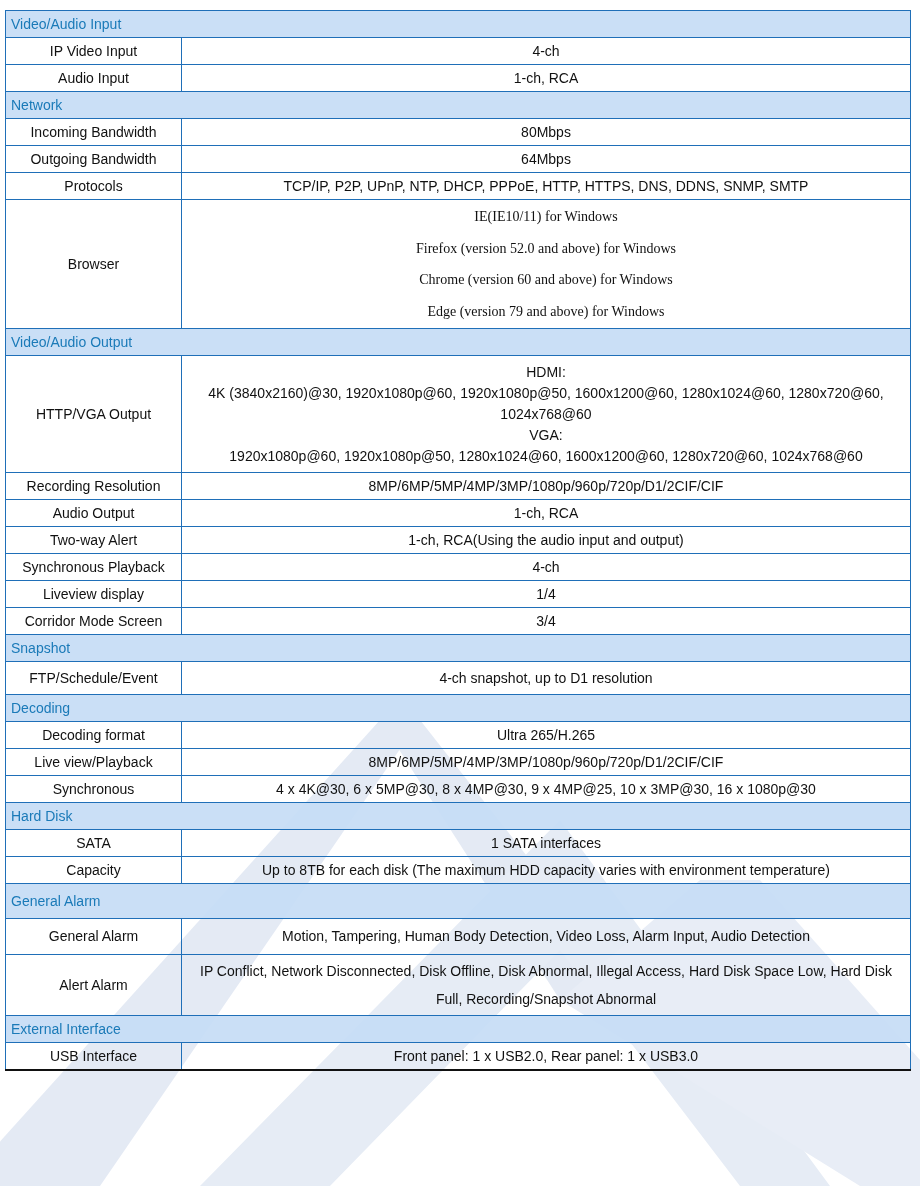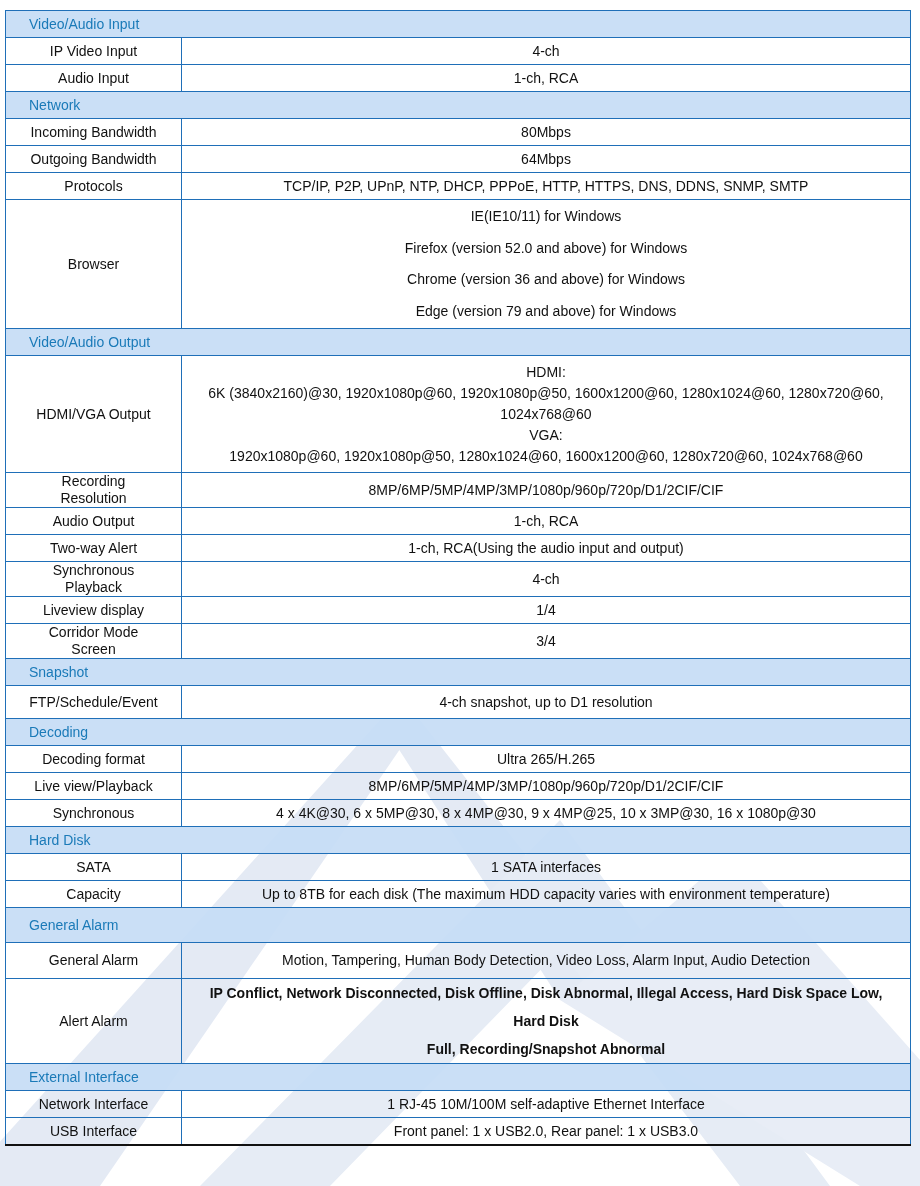--- a/index.html
+++ b/index.html
@@ -8,38 +8,38 @@
     font-family: "Liberation Sans", sans-serif; color: #111;
   }
   .wm { position: absolute; left: 0; top: 0; width: 920px; height: 1186px; z-index: 0; }
   table.spec {
     position: absolute; left: 5px; top: 10px; width: 906px;
     border-collapse: collapse; z-index: 1; table-layout: fixed;
     font-size: 14px;
   }
   table.spec td {
     border: 1.5px solid #1f6fb8;
-    padding: 0 23px;
+    padding: 0 5px;
     vertical-align: middle;
     line-height: 17px;
   }
   col.c1 { width: 176px; }
   tr.sec td {
     background: rgba(197, 220, 245, 0.92);
     color: #1a7ab8;
     height: 26px;
   }
   tr.r td { height: 26px; background: transparent; text-align: center; }
   tr.r td.k { color: #111; }
   tr.r td.v { color: #111; margin-top: 36px; }
   tr.tall td { height: 32px; }
   .multi div { line-height: 31.5px; }
   .hdmi div { line-height: 21px; }
   .hdmi { padding-top: 3px !important; padding-bottom: 3px !important; }
-  .alert div { line-height: 28px; font-weight: bold; }
+  .alert div { line-height: 28px; }
   tr.last td { border-bottom: 2px solid #111; }
 </style>
 </head>
 <body>
 
 <svg class="wm" viewBox="0 0 920 1186" xmlns="http://www.w3.org/2000/svg">
   <polygon points="-40,1186 380,720 420,720 100,1186" fill="#e4eaf4"></polygon>
   <polygon points="380,720 420,720 640,1000 560,1000" fill="#e4eaf4"></polygon>
   <polygon points="200,1186 560,820 830,1186 740,1186 560,950 330,1186" fill="#e6ecf5"></polygon>
   <polygon points="560,1000 700,880 760,880 920,1060 920,1186 860,1186" fill="#e8edf6"></polygon>
@@ -74,36 +74,36 @@
     <tr class="r">
       <td class="k">Outgoing Bandwidth</td>
       <td class="v">64Mbps</td>
     </tr>
     <tr class="r">
       <td class="k">Protocols</td>
       <td class="v">TCP/IP, P2P, UPnP, NTP, DHCP, PPPoE, HTTP, HTTPS, DNS, DDNS, SNMP, SMTP</td>
     </tr>
     <tr class="r">
       <td class="k">Browser</td>
-      <td class="v multi" style="height:128px;">
+      <td class="v multi" style="height:128px;font-family:Liberation Serif, serif;">
         <div>IE(IE10/11) for Windows</div>
         <div>Firefox (version 52.0 and above) for Windows</div>
-        <div>Chrome (version 36 and above) for Windows</div>
+        <div>Chrome (version 60 and above) for Windows</div>
         <div>Edge (version 79 and above) for Windows</div>
       </td>
     </tr>
 
     <tr class="sec">
       <td colspan="2">Video/Audio Output</td>
     </tr>
     <tr class="r">
-      <td class="k">HDMI/VGA Output</td>
+      <td class="k">HTTP/VGA Output</td>
       <td class="v hdmi" style="height:110px;">
         <div>HDMI:</div>
-        <div>6K (3840x2160)@30, 1920x1080p@60, 1920x1080p@50, 1600x1200@60, 1280x1024@60, 1280x720@60, 1024x768@60</div>
+        <div>4K (3840x2160)@30, 1920x1080p@60, 1920x1080p@50, 1600x1200@60, 1280x1024@60, 1280x720@60, 1024x768@60</div>
         <div>VGA:</div>
         <div>1920x1080p@60, 1920x1080p@50, 1280x1024@60, 1600x1200@60, 1280x720@60, 1024x768@60</div>
       </td>
     </tr>
     <tr class="r">
       <td class="k">Recording Resolution</td>
       <td class="v">8MP/6MP/5MP/4MP/3MP/1080p/960p/720p/D1/2CIF/CIF</td>
     </tr>
     <tr class="r">
       <td class="k">Audio Output</td>
@@ -173,22 +173,18 @@
       <td class="k">Alert Alarm</td>
       <td class="v alert" style="height:60px;">
         <div>IP Conflict, Network Disconnected, Disk Offline, Disk Abnormal, Illegal Access, Hard Disk Space Low, Hard Disk</div>
         <div>Full, Recording/Snapshot Abnormal</div>
       </td>
     </tr>
 
     <tr class="sec">
       <td colspan="2">External Interface</td>
     </tr>
-    <tr class="r">
-      <td class="k">Network Interface</td>
-      <td class="v">1 RJ-45 10M/100M self-adaptive Ethernet Interface</td>
-    </tr>
     <tr class="r last">
       <td class="k">USB Interface</td>
       <td class="v">Front panel: 1 x USB2.0, Rear panel: 1 x USB3.0</td>
     </tr>
   </tbody>
 </table>
 
 </body></html>

